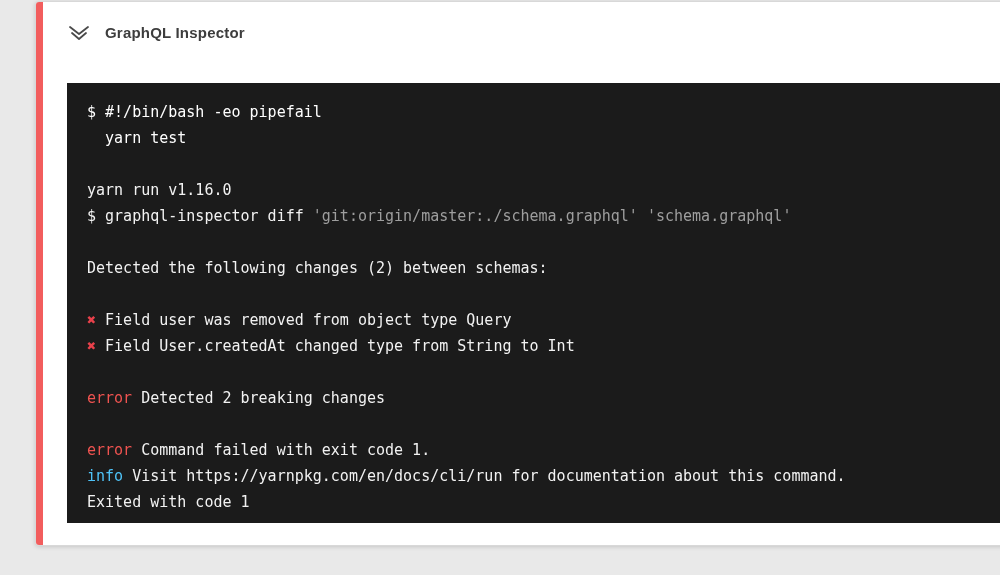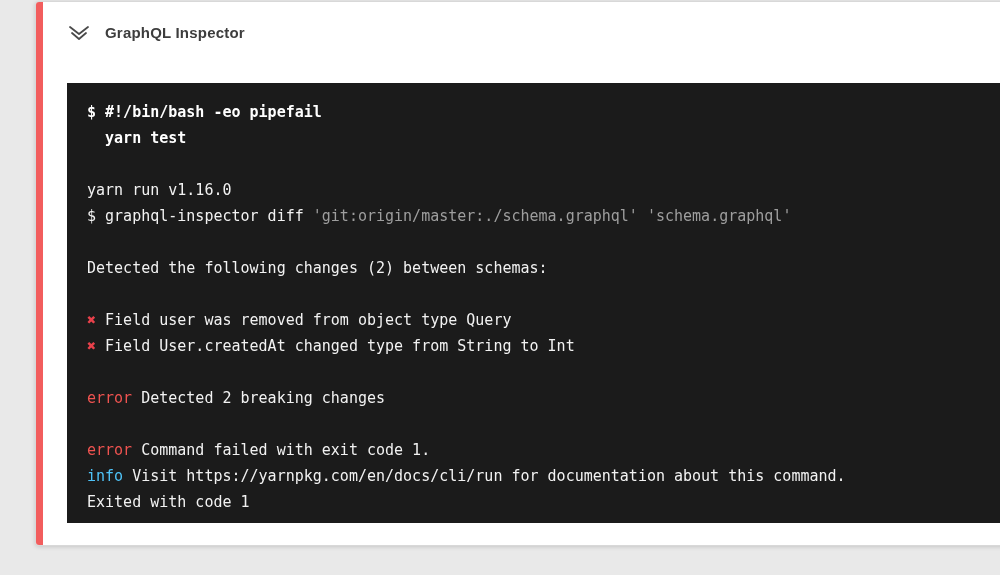--- a/index.html
+++ b/index.html
@@ -66,21 +66,21 @@
     padding: 16px 20px 8px 20px;
     background: #1b1b1b;
     font-family: "DejaVu Sans Mono", monospace;
     font-size: 15px;
     line-height: 26px;
     color: #f2f2f2;
     white-space: pre;
     overflow: hidden;
   }
   .term-line { min-height: 26px; }
-  .seg-bold { font-weight: bold; }
+  .seg-bold { font-weight: normal; }
 </style>
 </head>
 <body>
 
 <div class="page">
   <div class="card">
     <div class="stripe" style="background: rgb(242, 93, 93);"></div>
     <div class="card-main">
 
       <div class="card-header">

